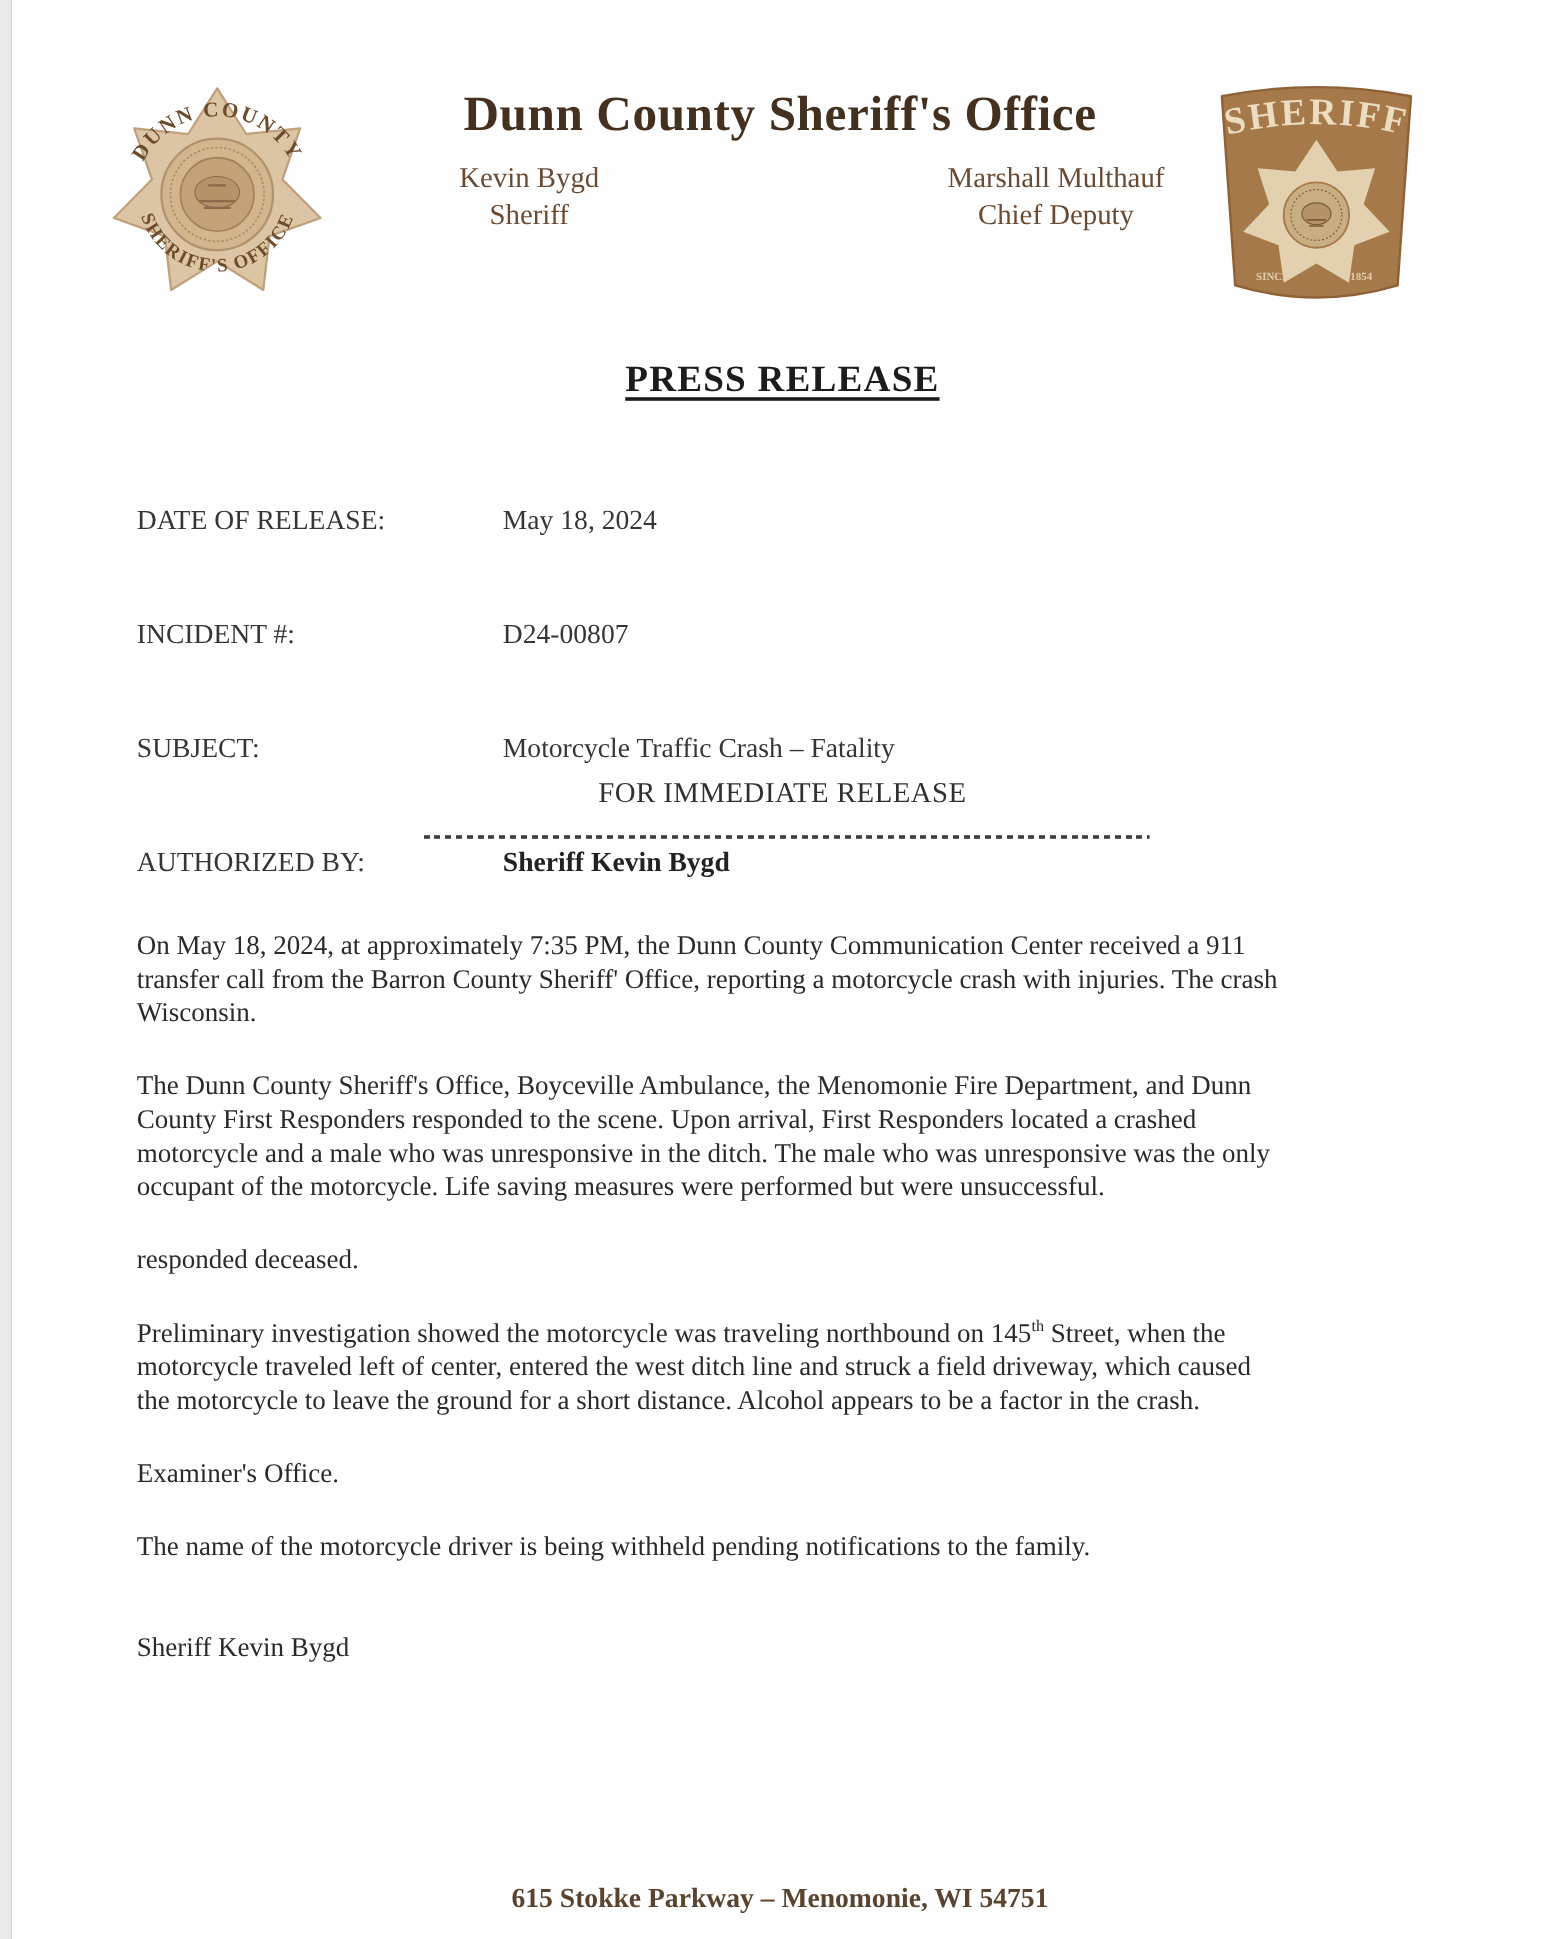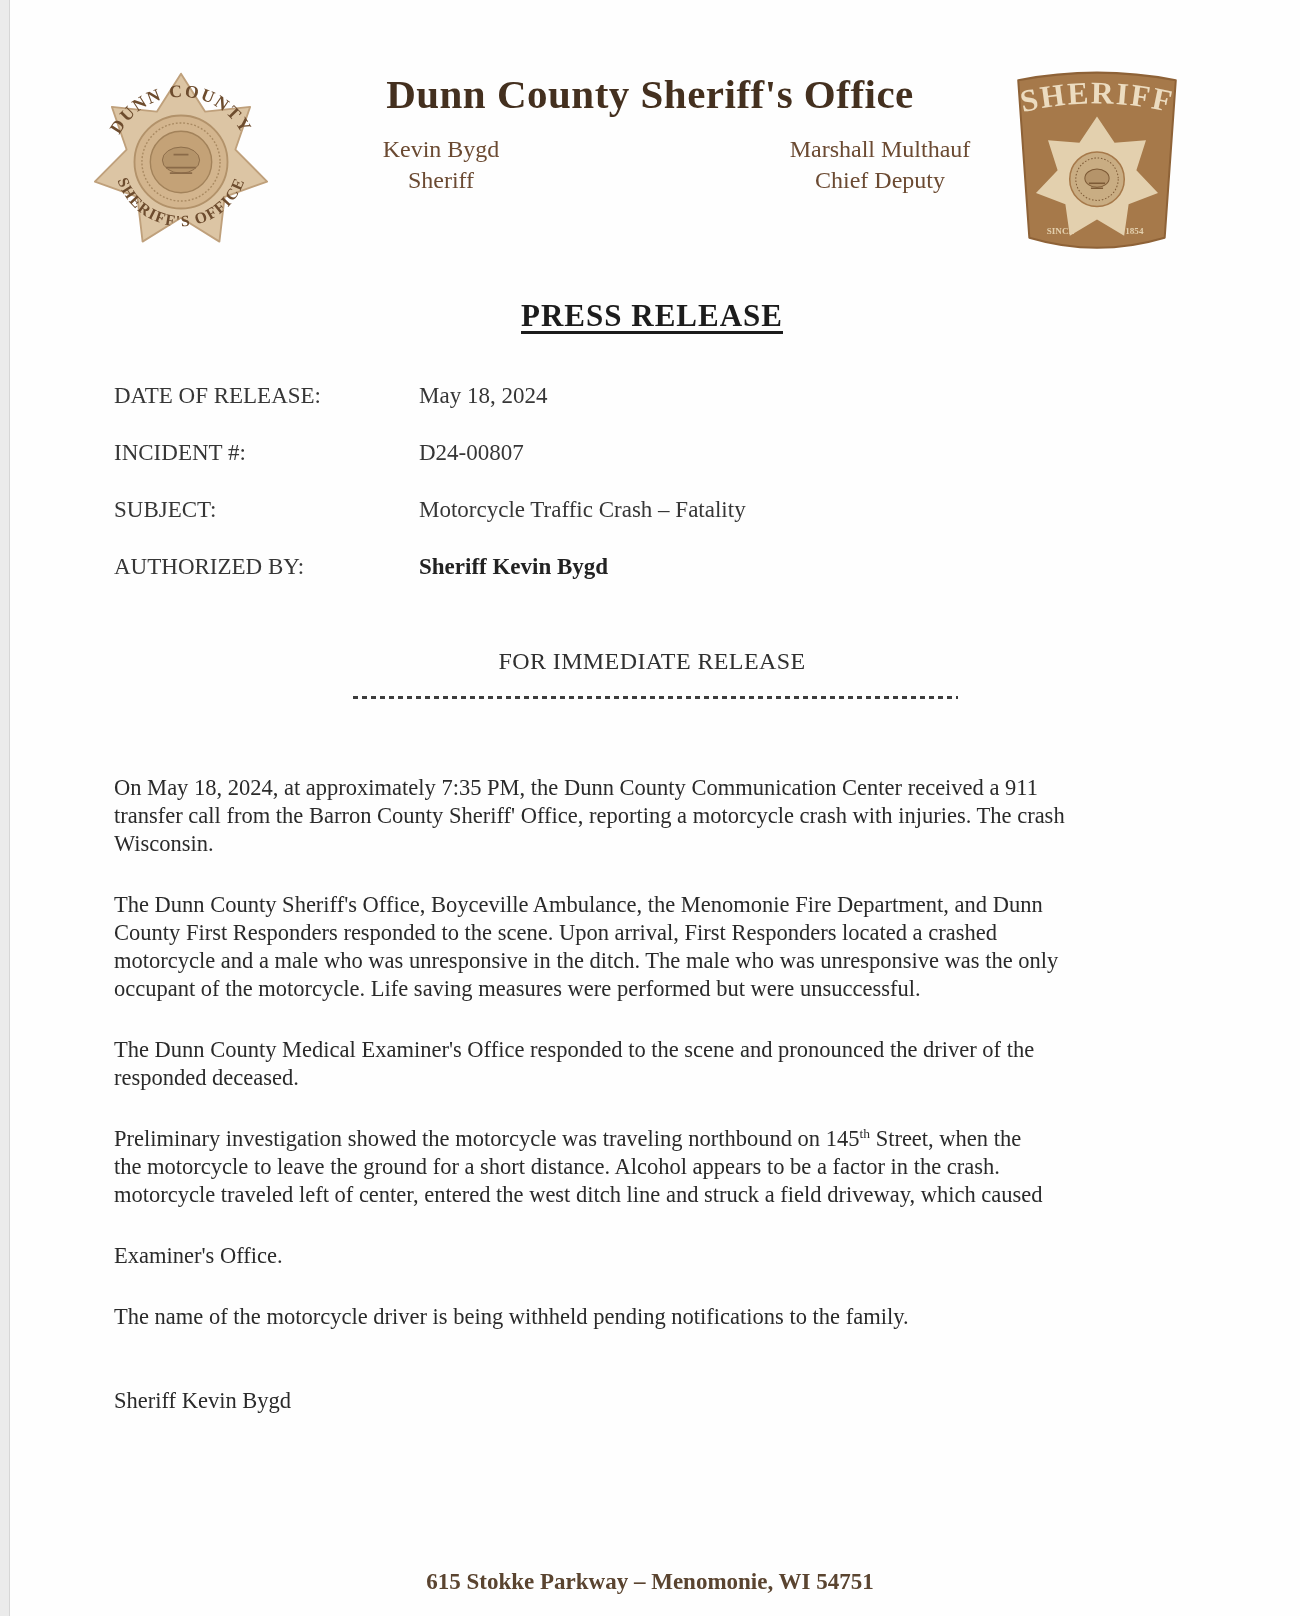--- a/index.html
+++ b/index.html
@@ -29,21 +29,21 @@
   .officer-left{left:341px;top:134px;width:200px;}
   .officer-right{left:770px;top:134px;width:220px;text-align:center;}
 
   .press-heading{
     position:absolute;top:298px;left:0;width:1304px;text-align:center;
     font-size:31px;font-weight:bold;color:#1c1c1c;letter-spacing:1px;
     text-decoration:underline;text-decoration-thickness:3px;text-underline-offset:5px;
   }
 
   .meta-section{position:absolute;top:383px;left:114px;width:1080px;}
-  .meta-row{display:flex;height:57px;font-size:23px;color:#363636;}
+  .meta-row{display:flex;height:57px;font-size:23px;color:#363636;margin-top:38px;}
   .meta-label{width:305px;flex:0 0 305px;}
   .meta-value.bold{font-weight:bold;color:#222222;}
 
   .immediate{
     position:absolute;top:648px;left:0;width:1304px;text-align:center;
     font-size:24px;color:#303030;letter-spacing:0.4px;
   }
   .dashes{
     position:absolute;top:696px;left:353px;width:605px;height:3px;
     background:repeating-linear-gradient(90deg,#3d3d3d 0 5px,transparent 5px 9px);
@@ -146,27 +146,26 @@
           <div><span>transfer call from the Barron County Sheriff' Office, reporting a motorcycle crash with injuries. The crash</span></div>
           <div><span>Wisconsin.</span></div>
         </div>
         <div class="para">
           <div><span>The Dunn County Sheriff's Office, Boyceville Ambulance, the Menomonie Fire Department, and Dunn</span></div>
           <div><span>County First Responders responded to the scene. Upon arrival, First Responders located a crashed</span></div>
           <div><span>motorcycle and a male who was unresponsive in the ditch. The male who was unresponsive was the only</span></div>
           <div><span>occupant of the motorcycle. Life saving measures were performed but were unsuccessful.</span></div>
         </div>
         <div class="para">
-          <div><span>The Dunn County Medical Examiner's Office responded to the scene and pronounced the driver of the</span></div>
           <div><span>responded deceased.</span></div>
         </div>
         <div class="para">
           <div><span>Preliminary investigation showed the motorcycle was traveling northbound on 145</span><sup>th</sup><span> Street, when the</span></div>
+          <div><span>motorcycle traveled left of center, entered the west ditch line and struck a field driveway, which caused</span></div>
           <div><span>the motorcycle to leave the ground for a short distance. Alcohol appears to be a factor in the crash.</span></div>
-          <div><span>motorcycle traveled left of center, entered the west ditch line and struck a field driveway, which caused</span></div>
         </div>
         <div class="para">
           <div><span>Examiner's Office.</span></div>
         </div>
         <div class="para">
           <div><span>The name of the motorcycle driver is being withheld pending notifications to the family.</span></div>
         </div>
       </div>
     <div class="signature">Sheriff Kevin Bygd</div>
   </div>

